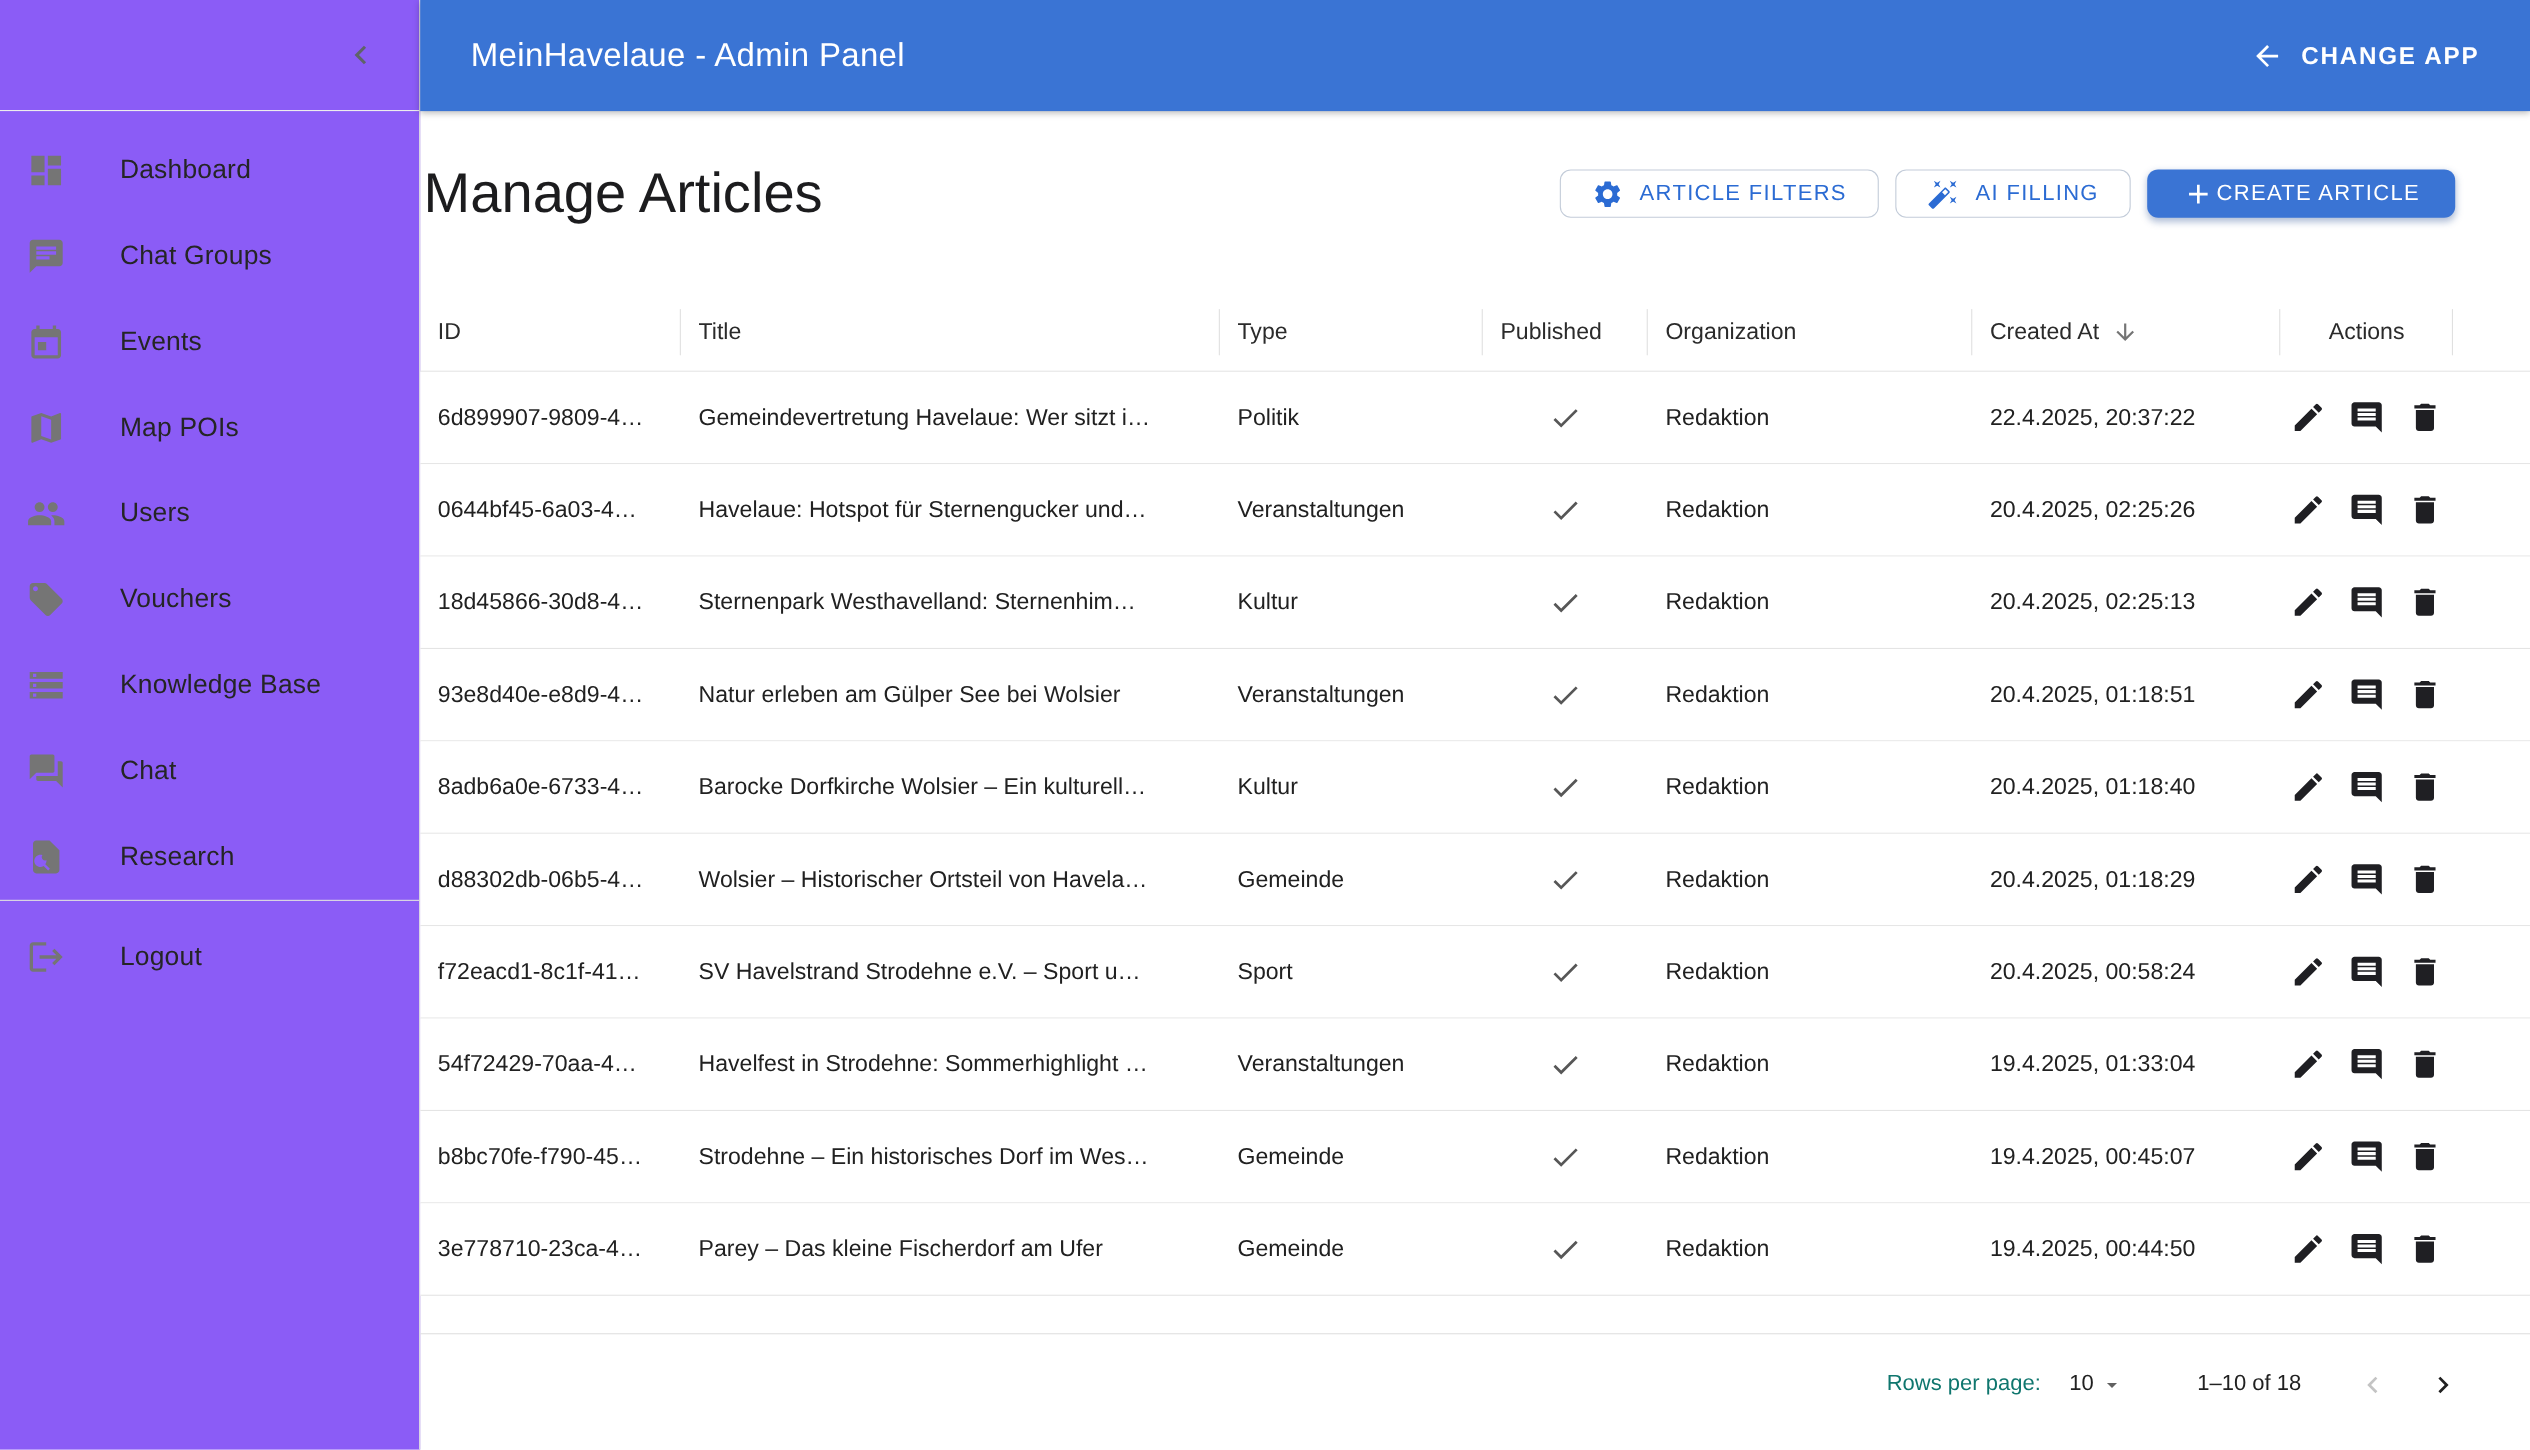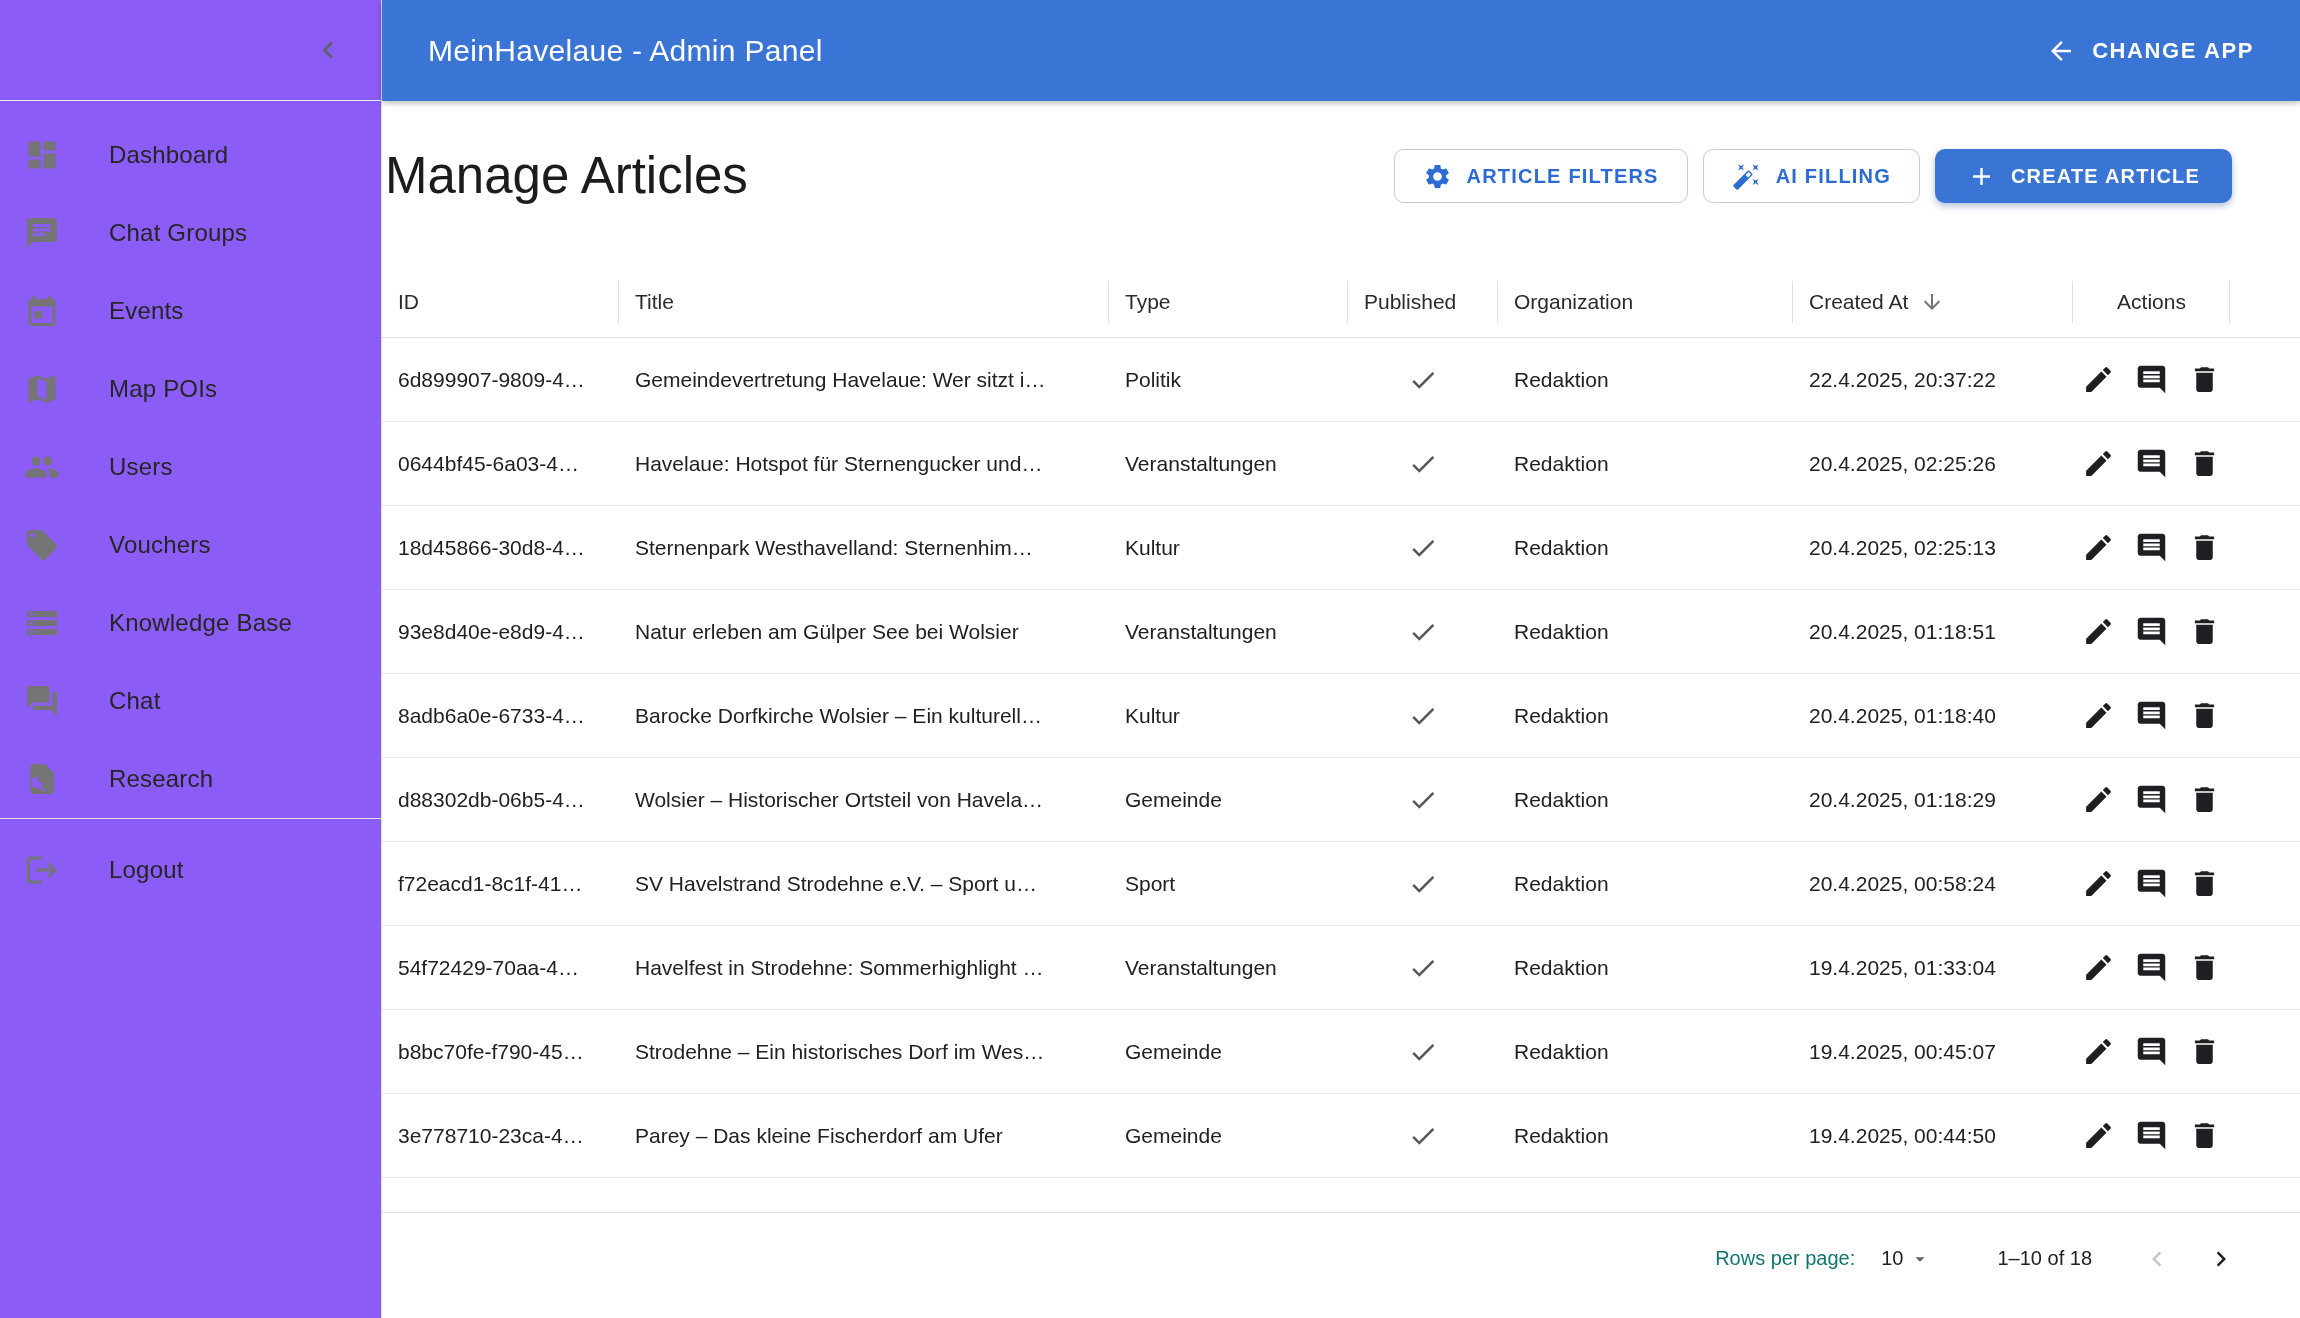--- a/index.html
+++ b/index.html
@@ -27,25 +27,25 @@
   .appbar { height:101px; min-height:101px; background:#3a74d4; color:#fff; display:flex; align-items:center; padding:0 46px; box-shadow:0 2px 6px rgba(0,0,0,.28); position:relative; z-index:5; }
   .appbar-title { font-size:30px; font-weight:500; letter-spacing:.3px; flex:1; }
   .change-app { display:flex; align-items:center; gap:16px; background:none; border:none; color:#fff; font-family:inherit; font-size:22px; font-weight:600; letter-spacing:1.6px; cursor:pointer; }
   .change-app svg { width:30px; height:30px; fill:#fff; }
 
   
   .content { flex:1; display:flex; flex-direction:column; overflow:hidden; }
   .content-header { display:flex; align-items:center; justify-content:space-between; padding:40px 68px 0 3px; }
   .page-title { font-size:51px; font-weight:400; color:#1c1c1e; line-height:70px; }
   .toolbar { display:flex; align-items:center; gap:15px; }
-  .btn { height:54px; border-radius:10px; font-family:inherit; font-size:20px; font-weight:700; letter-spacing:1.2px; display:inline-flex; align-items:center; cursor:pointer; white-space:nowrap; }
+  .btn { height:44px; border-radius:10px; font-family:inherit; font-size:20px; font-weight:400; letter-spacing:1.2px; display:inline-flex; align-items:center; cursor:pointer; white-space:nowrap; }
   .btn svg { width:29px; height:29px; }
   .btn-outlined { background:#fff; border:1px solid #c3ccd9; color:#2b6bd3; padding:0 28px; gap:15px; }
   .btn-outlined svg { fill:#2b6bd3; }
-  .btn-contained { background:#3a74d4; border:none; color:#fff; padding:0 32px; gap:15px; box-shadow:0 3px 7px rgba(30,70,140,.35); }
+  .btn-contained { background:#3a74d4; border:none; color:#fff; padding:0 32px; gap:2px; box-shadow:0 3px 7px rgba(30,70,140,.35); }
   .btn-contained svg { fill:#fff; }
 
   
   .table { margin-top:55px; font-size:21px; color:#212121; }
   .thead { display:flex; height:72px; align-items:flex-end; border-bottom:1px solid #e0e0e0; }
   .hcell { position:relative; display:flex; align-items:center; height:100%; padding-left:16px; font-weight:500; color:#2b2b2b; cursor:pointer; }
   .hcell::after { content:''; position:absolute; right:0; top:15px; width:1px; height:42px; background:#e0e0e0; }
   .trow { display:flex; height:84px; align-items:center; border-bottom:1px solid #e4e4e4; cursor:pointer; background:#fff; }
   .cell { padding-left:16px; white-space:nowrap; overflow:hidden; }
   .c-id      { width:237px; min-width:237px; }

